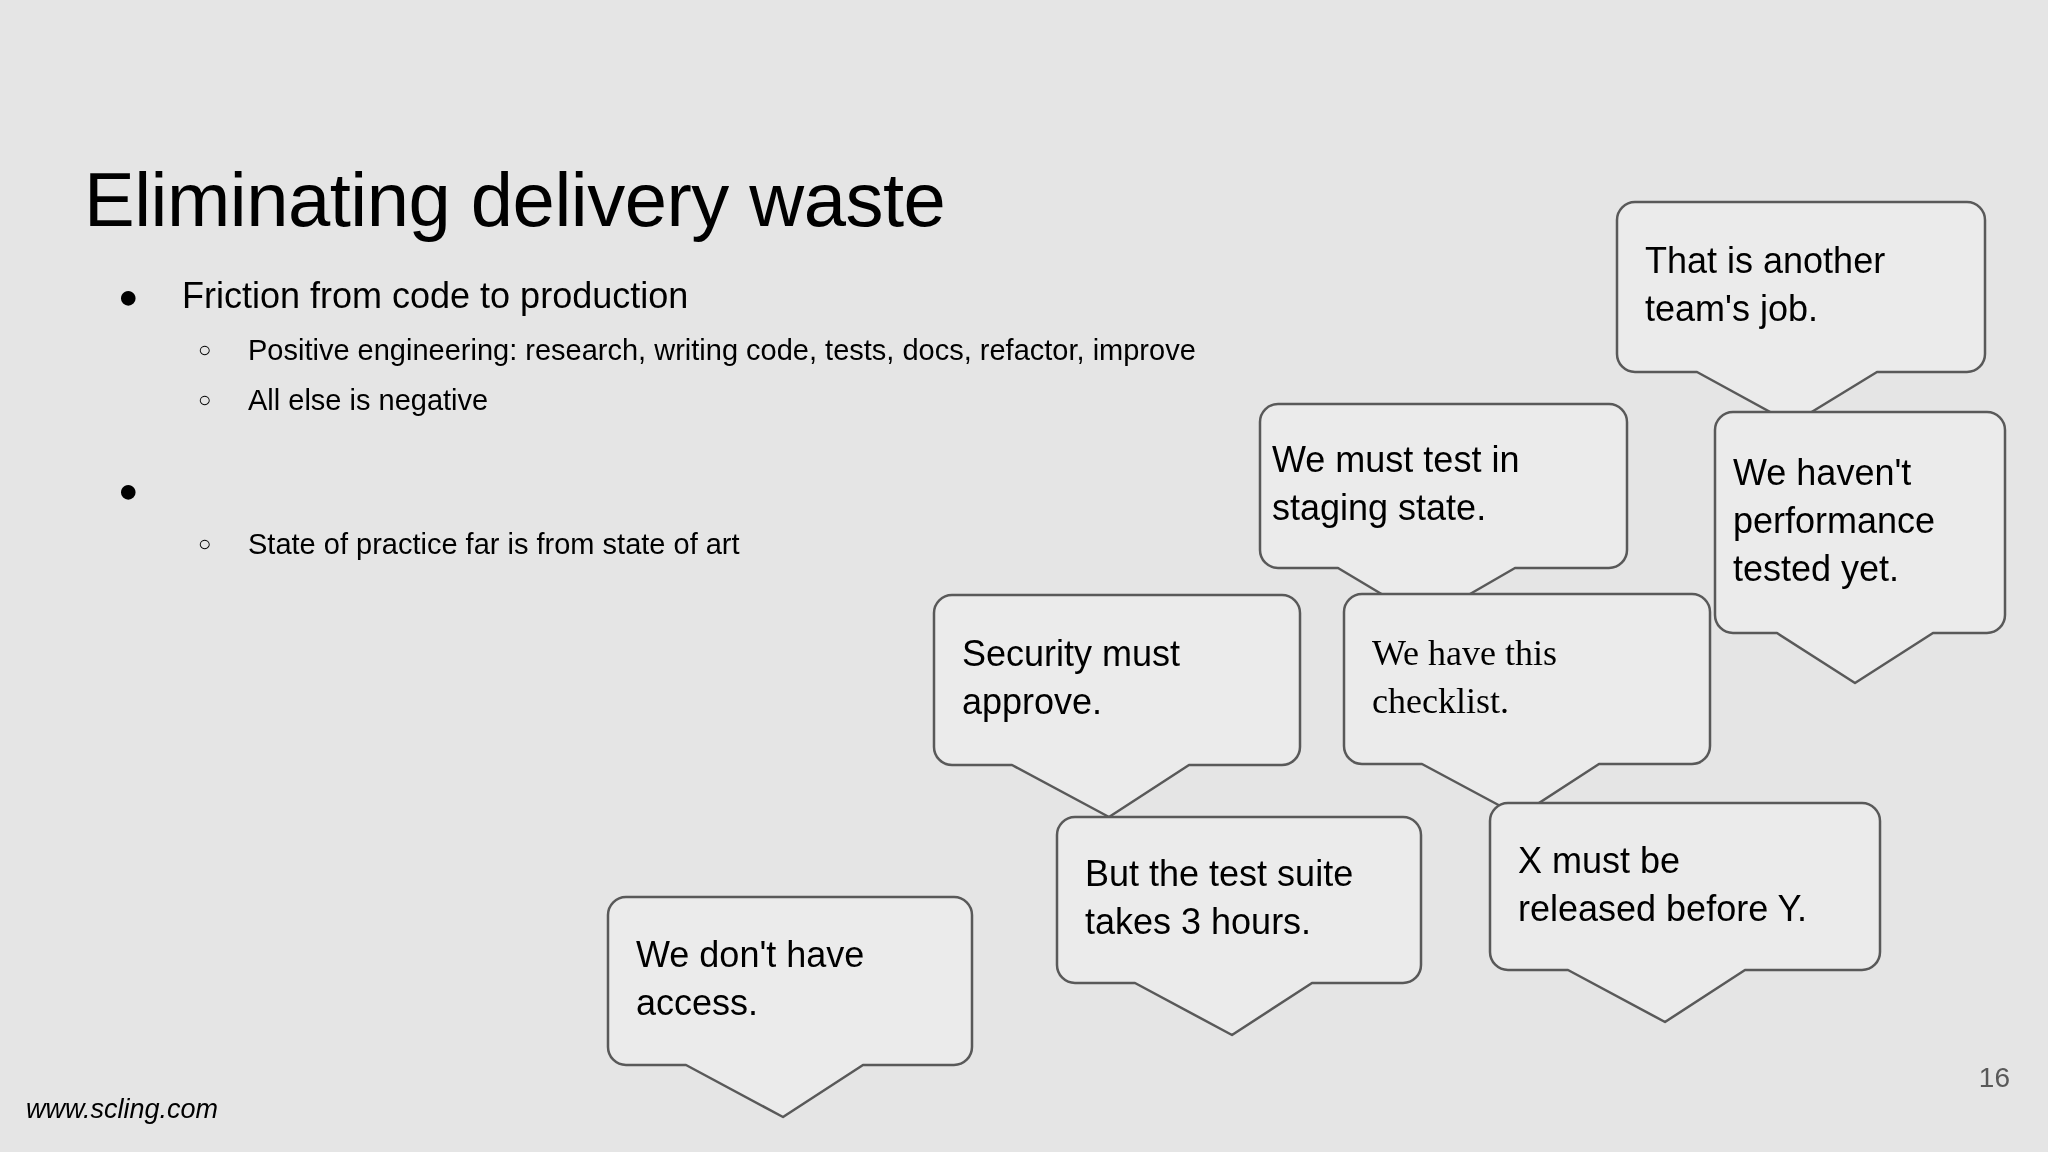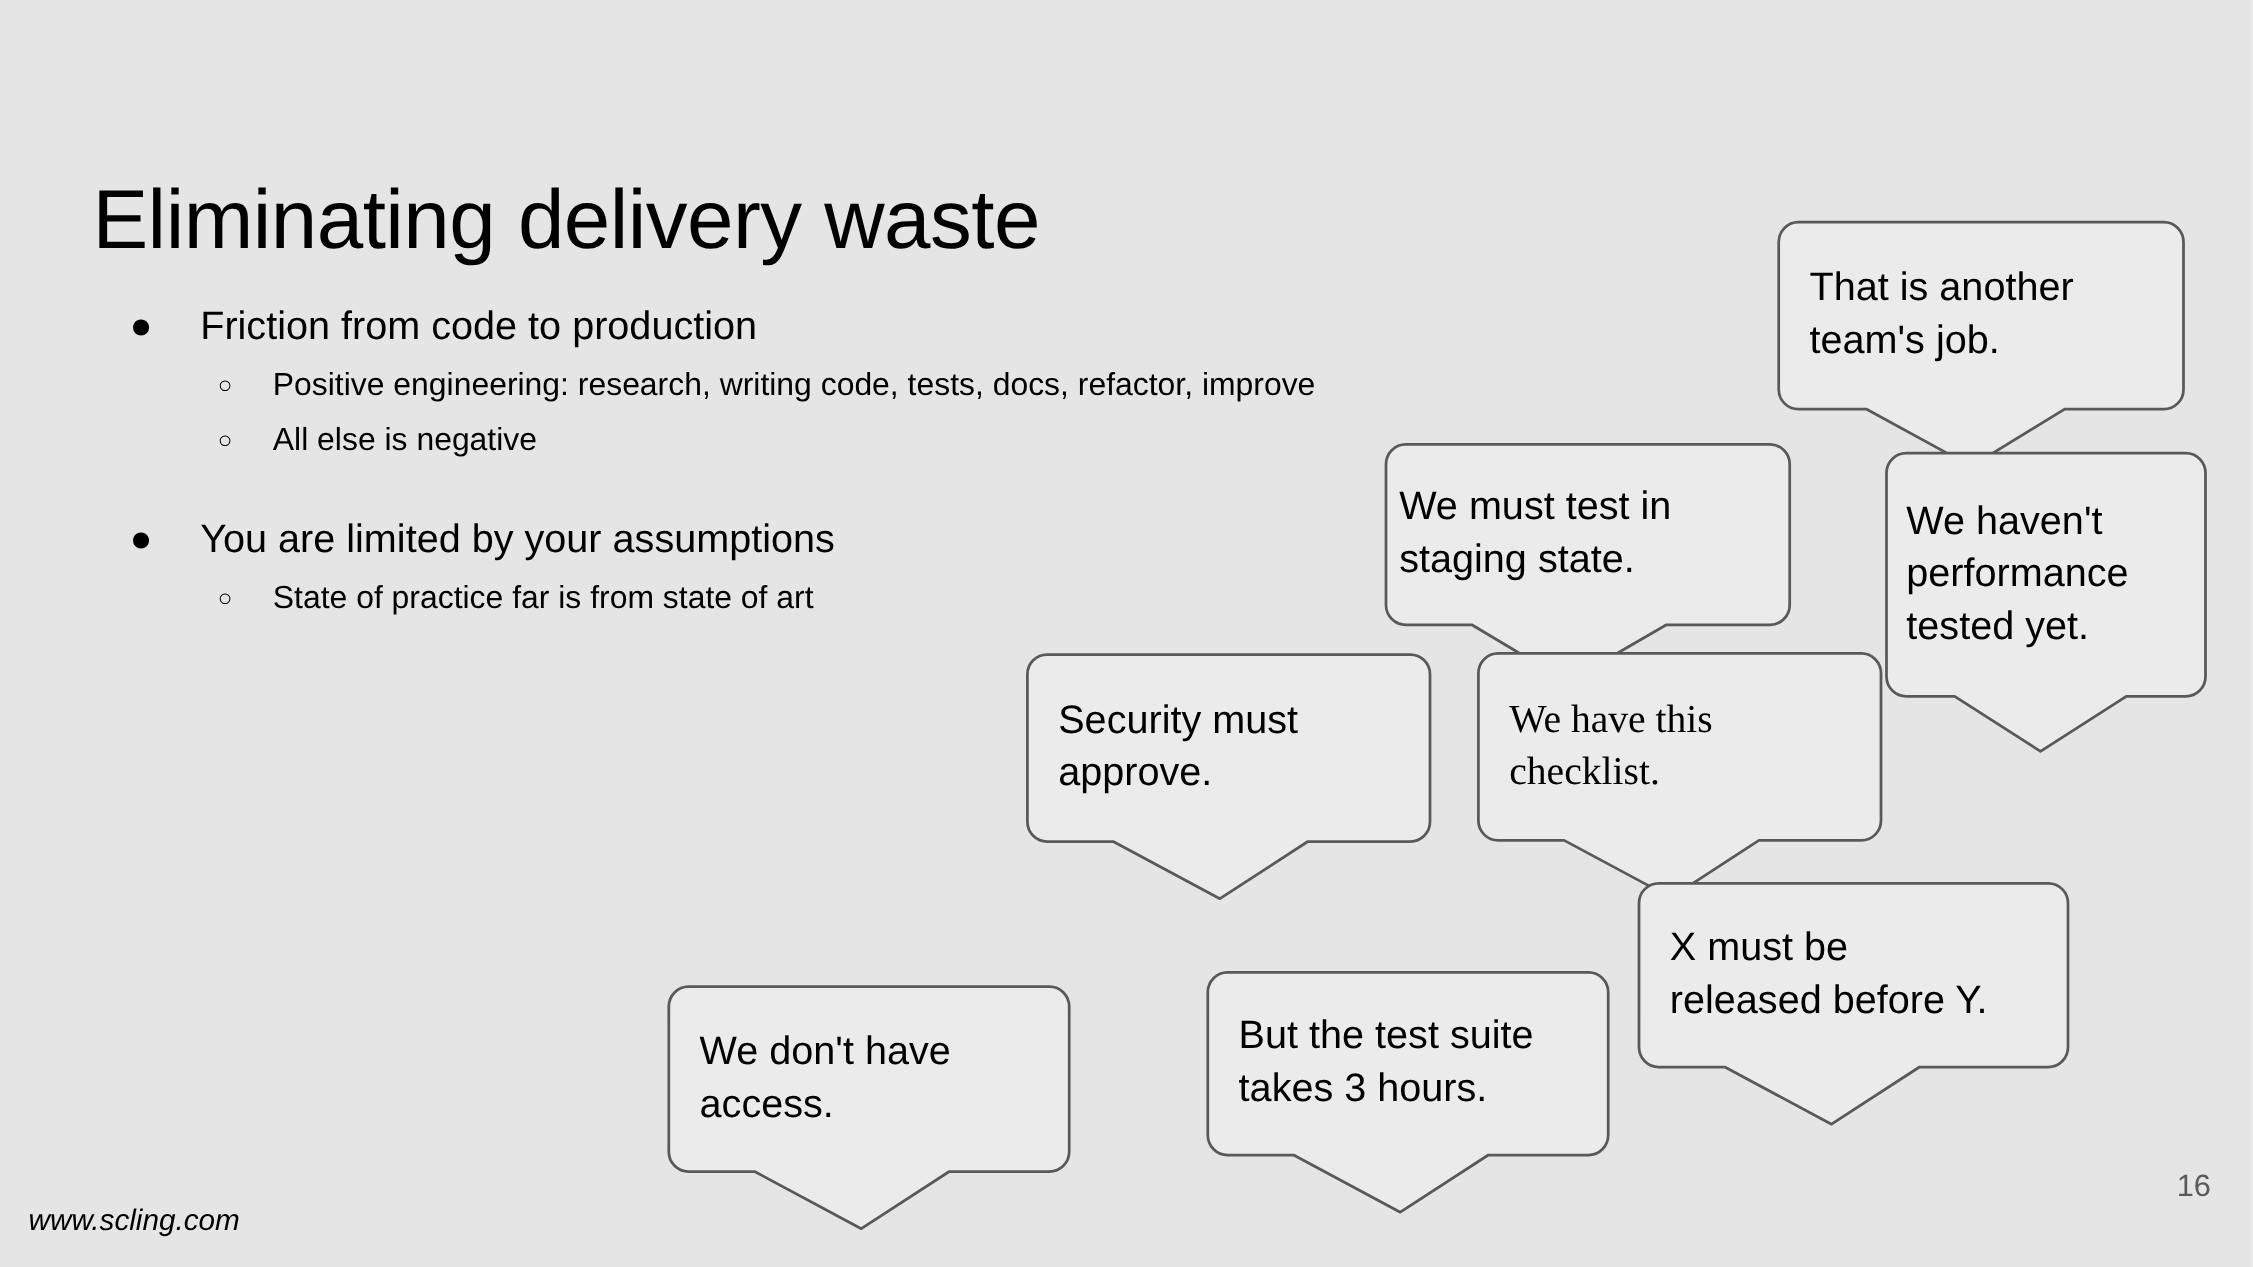--- a/index.html
+++ b/index.html
@@ -142,21 +142,20 @@
           <span class="text">Positive engineering: research, writing code, tests, docs, refactor, improve</span>
         </div>
         <div class="bullet-l2">
           <span class="marker">○</span>
           <span class="text">All else is negative</span>
         </div>
       </div>
       <div class="bullet-group">
         <div class="bullet-l1">
           <span class="marker">●</span>
-          <span class="text">You are limited by your assumptions</span>
         </div>
         <div class="bullet-l2">
           <span class="marker">○</span>
           <span class="text">State of practice far is from state of art</span>
         </div>
       </div>
     </div>
 
   <div id="bubble-layer">
       <div class="bubble" style="left: 1615px; top: 200px; width: 368px; height: 170px;">
@@ -207,21 +206,21 @@
       </div>
       <div class="bubble" style="left: 1488px; top: 801px; width: 390px; height: 167px;">
         <svg width="394" height="223" viewBox="-2 -2 394 223">
           <path d="M 18 0 H 372 A 18 18 0 0 1 390 18 V 149 A 18 18 0 0 1 372 167 H 255 L 175 219 L 78 167 H 18 A 18 18 0 0 1 0 149 V 18 A 18 18 0 0 1 18 0 Z" fill="#ebebeb" stroke="#595959" stroke-width="2.5" stroke-linejoin="round"></path>
         </svg>
         <div class="bubble-text" style="width: 390px; height: 167px;">
           <div>X must be</div>
           <div>released before Y.</div>
         </div>
       </div>
-      <div class="bubble" style="left: 1055px; top: 882px; width: 364px; height: 166px; margin-left: 41px;">
+      <div class="bubble" style="left: 1055px; top: 815px; width: 364px; height: 166px;">
         <svg width="368" height="222" viewBox="-2 -2 368 222">
           <path d="M 18 0 H 346 A 18 18 0 0 1 364 18 V 148 A 18 18 0 0 1 346 166 H 255 L 175 218 L 78 166 H 18 A 18 18 0 0 1 0 148 V 18 A 18 18 0 0 1 18 0 Z" fill="#ebebeb" stroke="#595959" stroke-width="2.5" stroke-linejoin="round"></path>
         </svg>
         <div class="bubble-text" style="width: 364px; height: 166px;">
           <div>But the test suite</div>
           <div>takes 3 hours.</div>
         </div>
       </div>
       <div class="bubble" style="left: 606px; top: 895px; width: 364px; height: 168px;">
         <svg width="368" height="224" viewBox="-2 -2 368 224">

